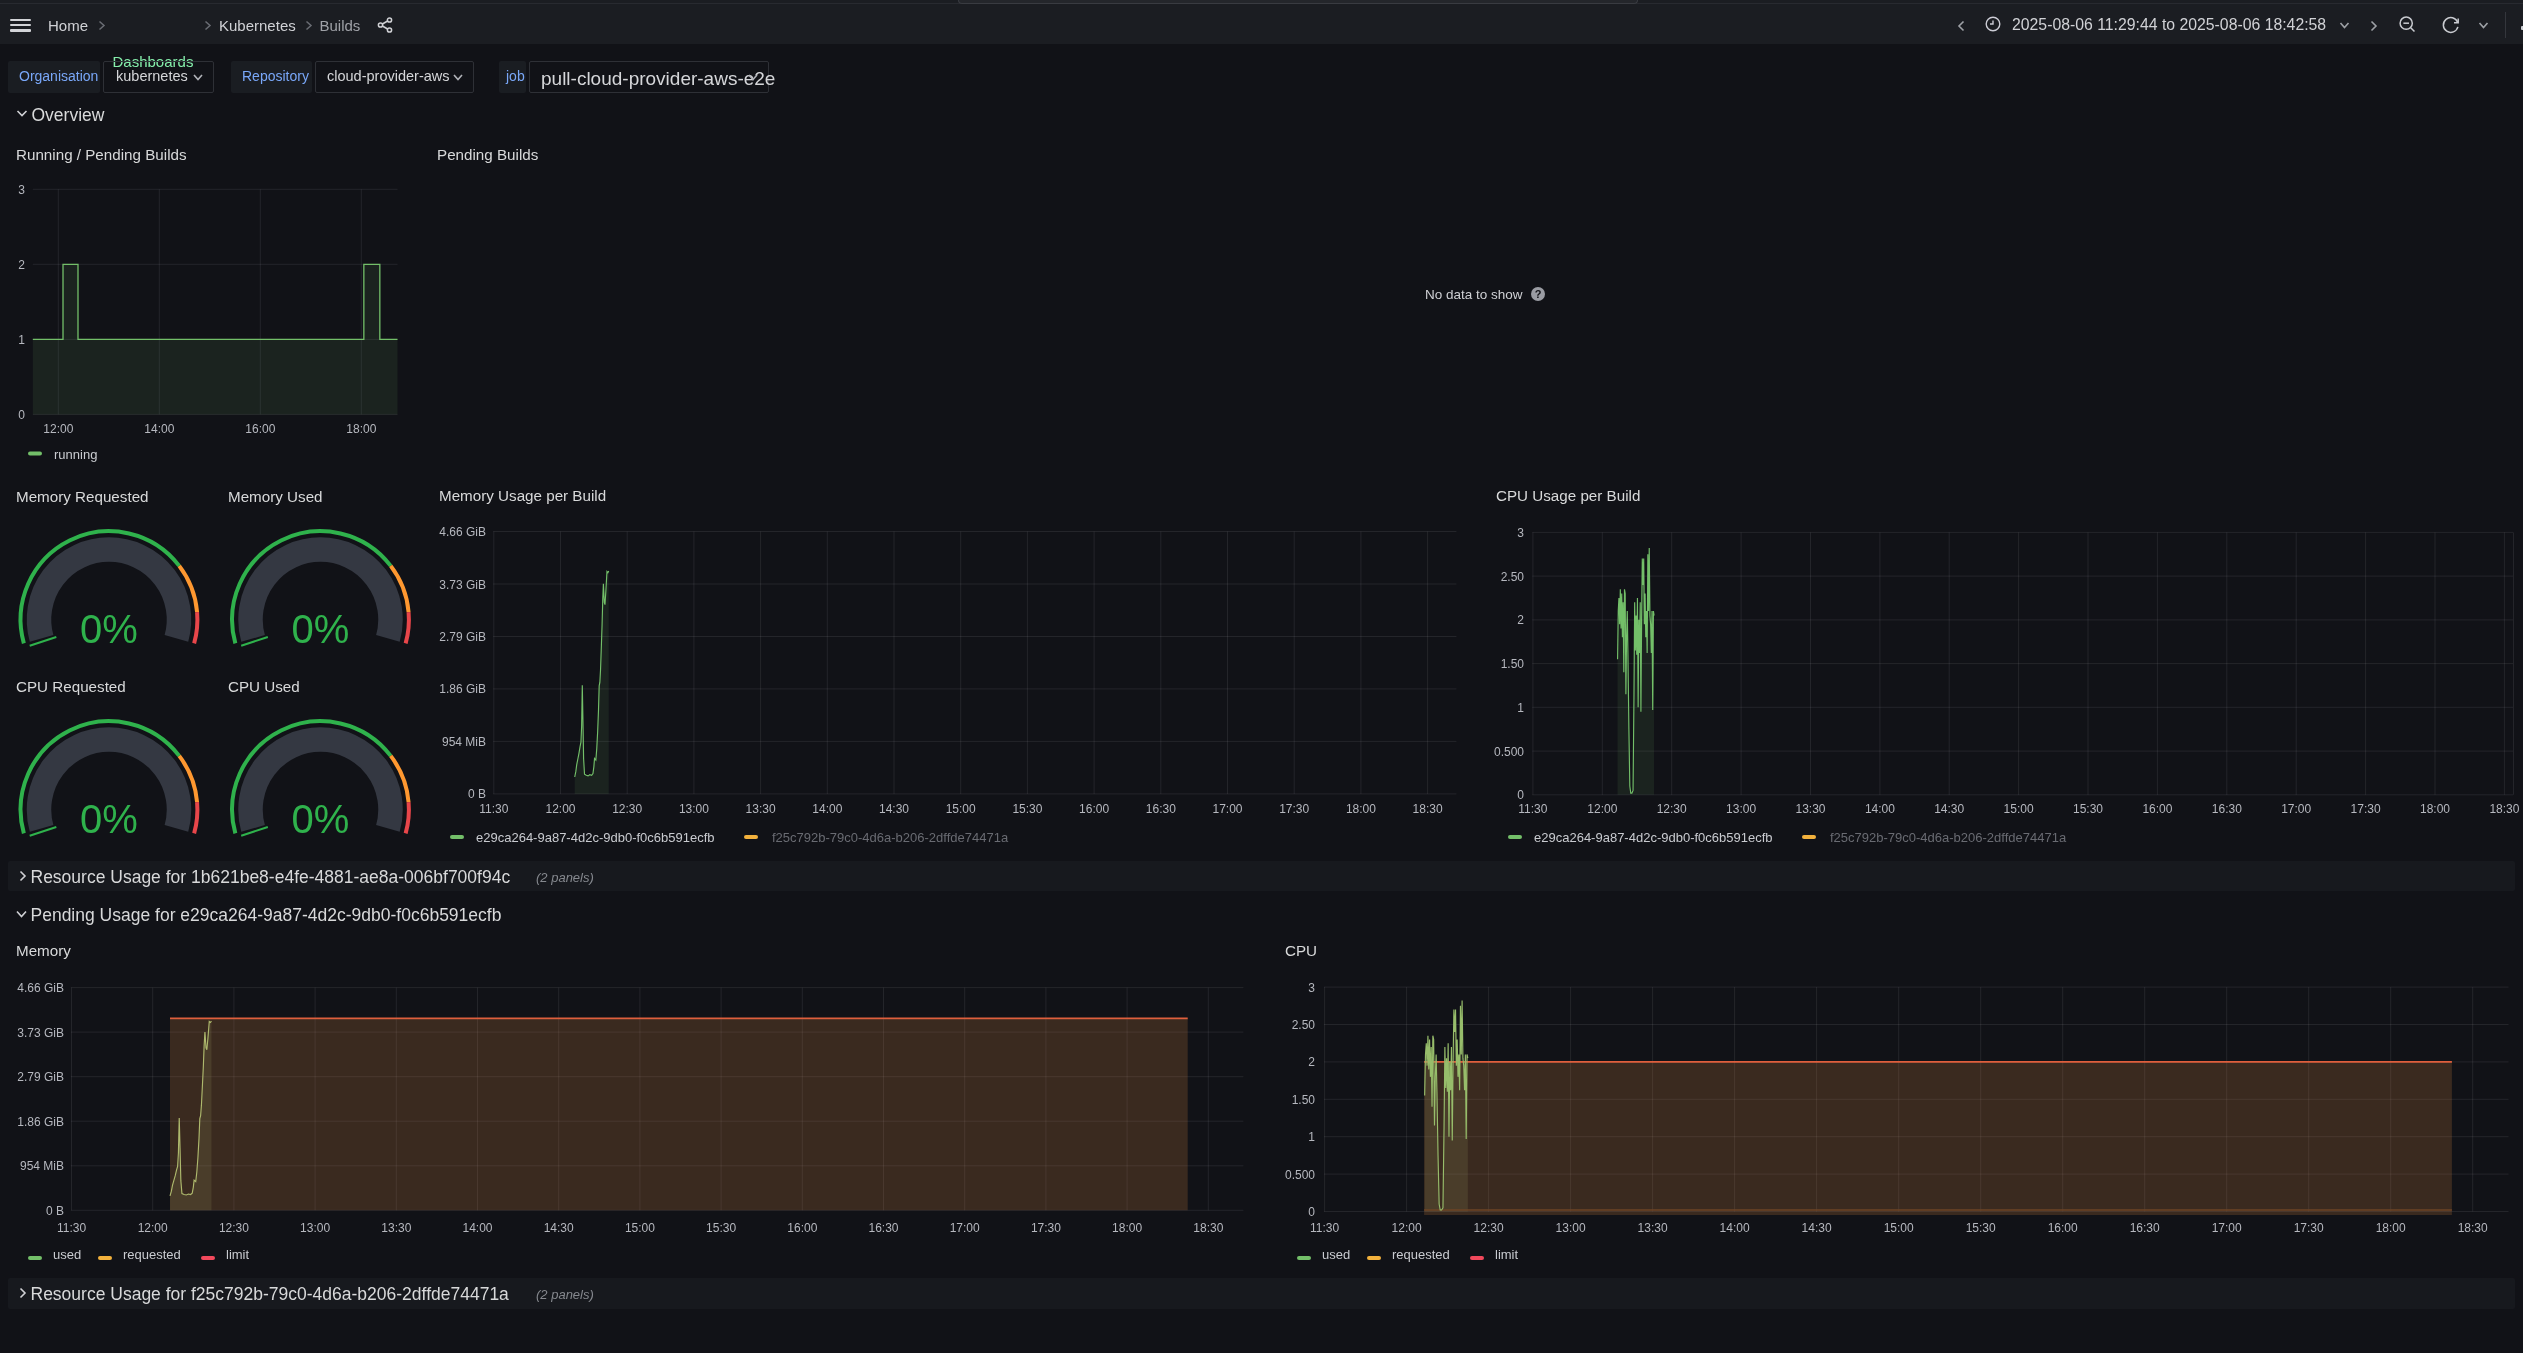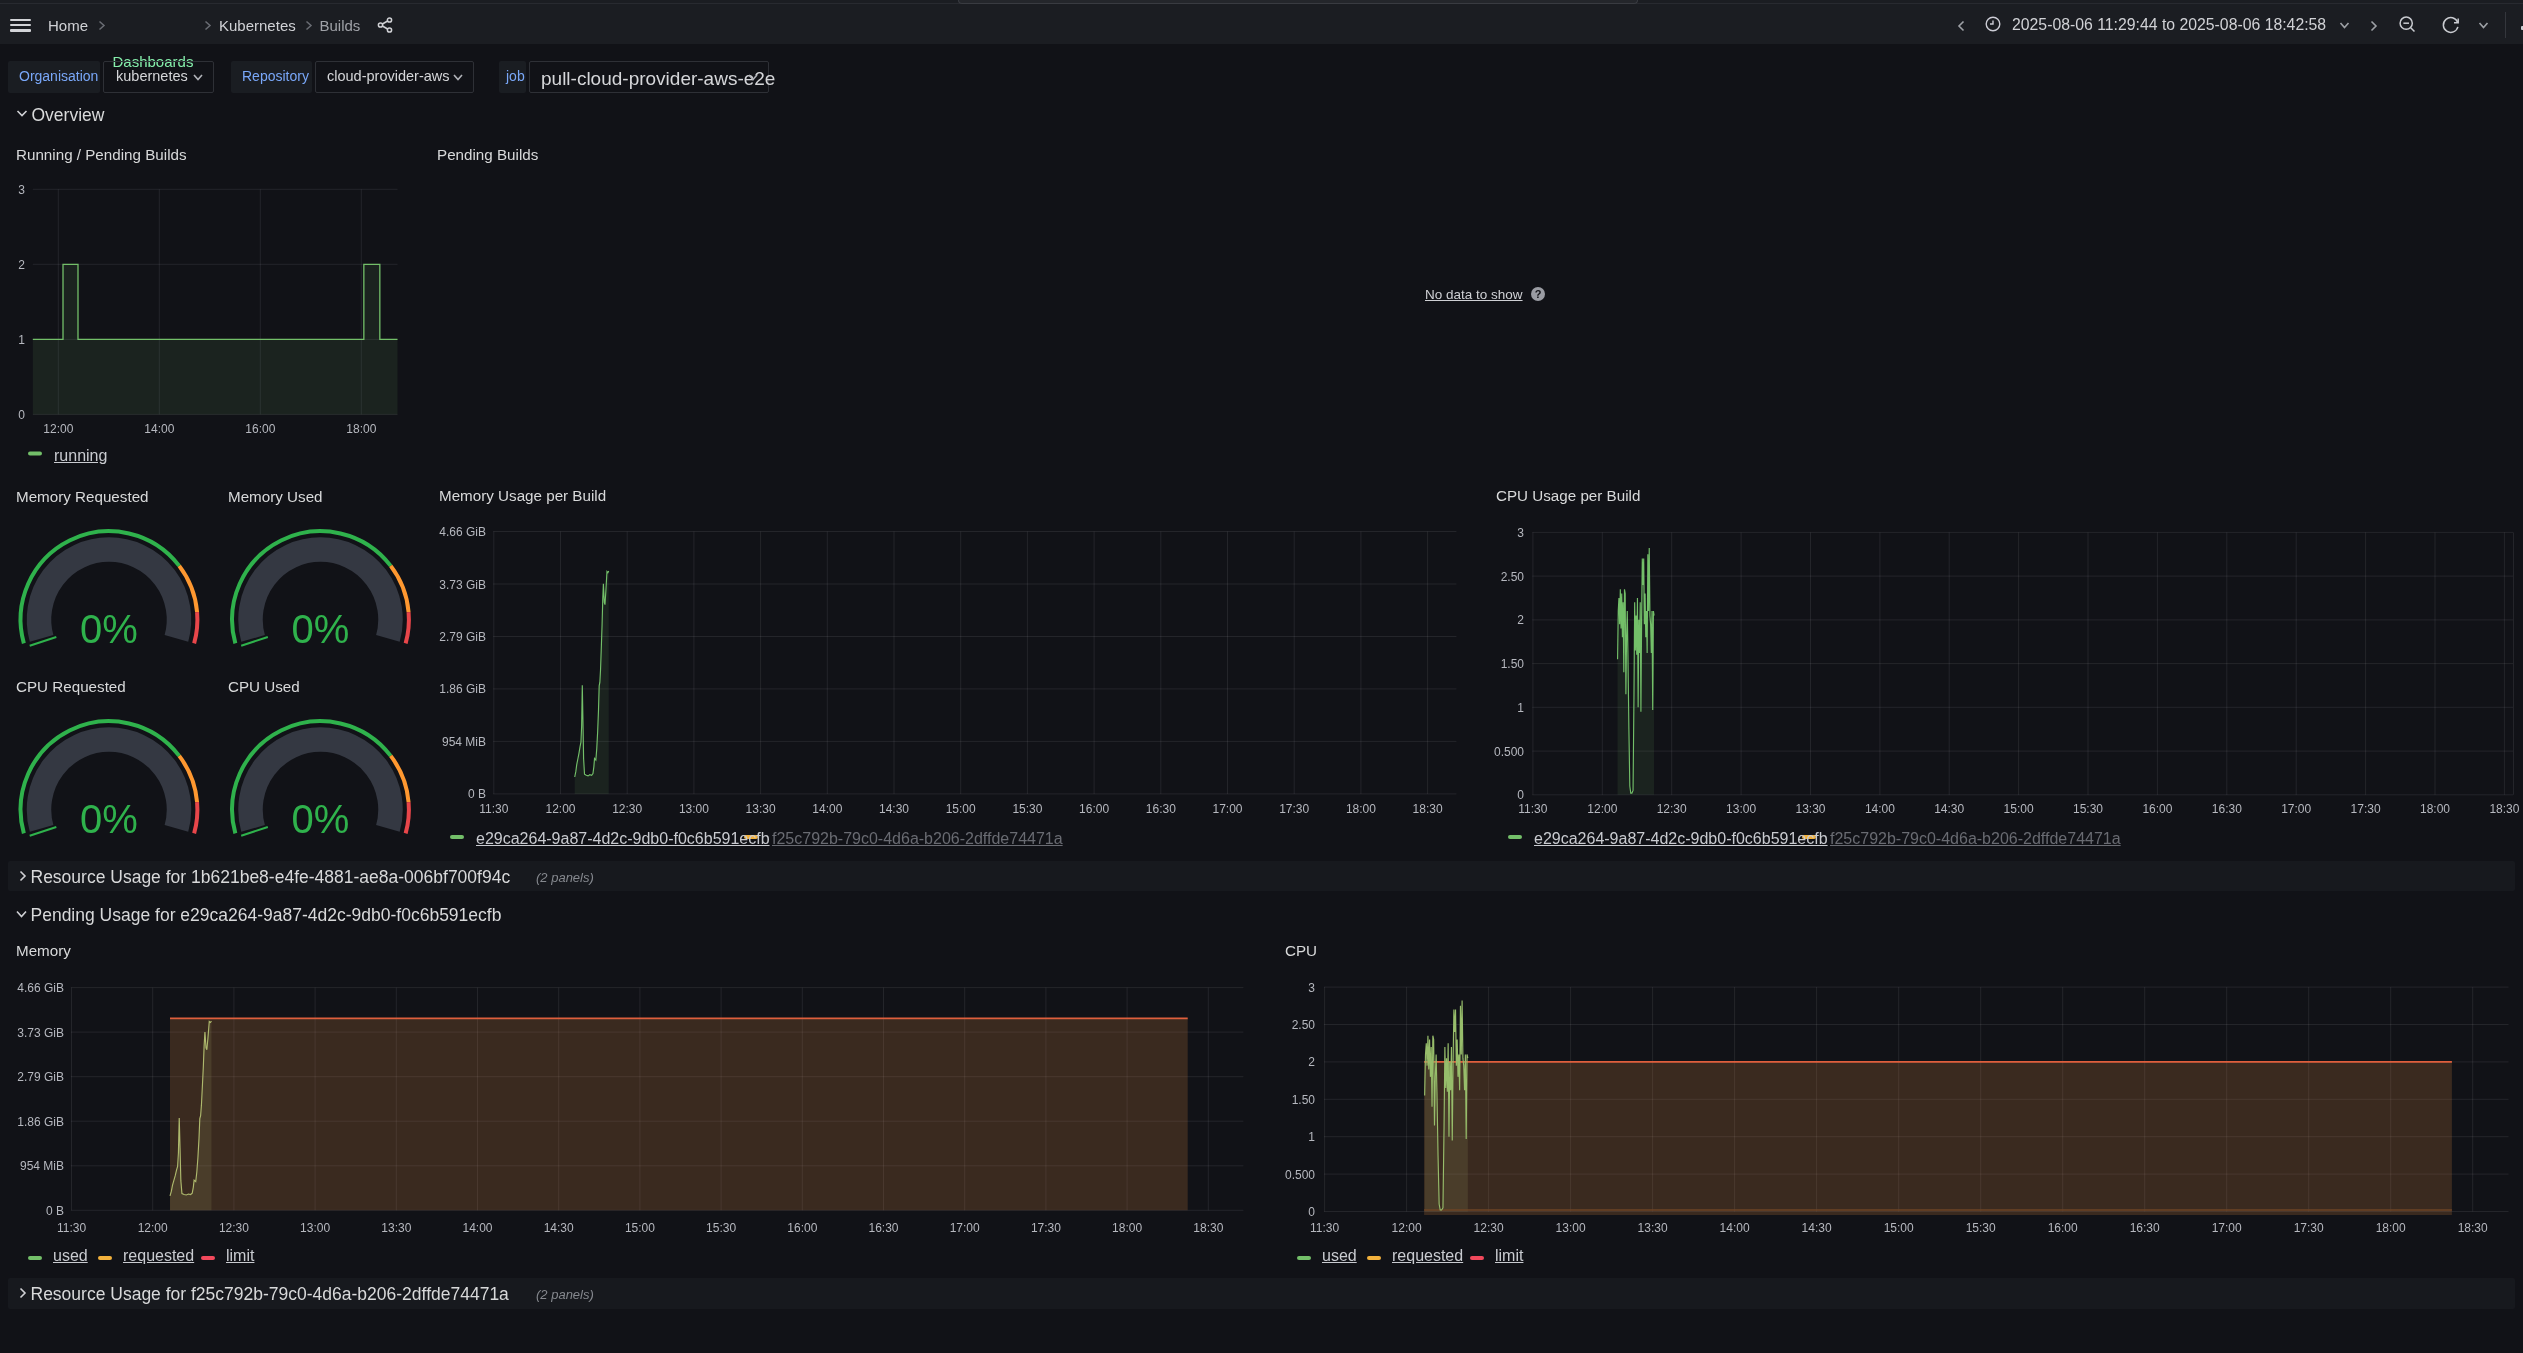--- a/index.html
+++ b/index.html
@@ -1,17 +1,17 @@
 <!DOCTYPE html>
 <html><head><meta charset="utf-8"><style>
 * { margin:0; padding:0; box-sizing:border-box; }
 html,body { width:2523px; height:1353px; background:#111217; overflow:hidden;
   font-family:"Liberation Sans", sans-serif; -webkit-font-smoothing:antialiased; }
 .ptitle { position:absolute; font-size:15.2px; font-weight:500; color:#d8d9da; letter-spacing:0; }
-.leg { position:absolute; font-size:16px; color:#c9cbd0;text-decoration:underline; }
+.leg { position:absolute; font-size:13px; color:#c9cbd0; }
 .ax { font-size:12px; fill:#b6b8bf; font-family:"Liberation Sans",sans-serif; }
 svg.main { position:absolute; left:0; top:0; }
 </style></head>
 <body>
 <div style="position:absolute;left:0;top:0;width:2523px;height:44px;background:#1b1d22;"></div>
 <div style="position:absolute;left:0;top:3px;width:2523px;height:1px;background:#282a30;"></div>
 <div style="position:absolute;left:958px;top:0;width:680px;height:4px;background:#24262b;border-left:1px solid #393b41;border-right:1px solid #393b41;border-bottom:1px solid #393b41;border-radius:0 0 4px 4px;box-sizing:border-box;"></div>
 <div style="position:absolute;left:9.5px;top:18.6px;width:21px;height:2.4px;background:#d3d4d8;border-radius:1px;"></div>
 <div style="position:absolute;left:9.5px;top:23.900000000000002px;width:21px;height:2.4px;background:#d3d4d8;border-radius:1px;"></div>
 <div style="position:absolute;left:9.5px;top:29.200000000000003px;width:21px;height:2.4px;background:#d3d4d8;border-radius:1px;"></div>
@@ -324,21 +324,21 @@
 <line x1="1424.1" y1="1061.9" x2="2451.9" y2="1061.9" stroke="#df5f3d" stroke-width="1.8"></line>
 <line x1="1424.1" y1="1210" x2="2451.9" y2="1210" stroke="#6e4526" stroke-width="1.3"></line>
 <polyline points="1424.65,1095.56 1425.47,1054.42 1426.29,1043.20 1427.11,1065.64 1427.93,1035.72 1428.75,1069.38 1429.57,1039.46 1430.39,1076.86 1431.21,1046.94 1432.03,1106.78 1432.85,1035.72 1433.67,1039.46 1434.49,1125.48 1435.31,1076.86 1436.13,1054.42 1436.95,1091.82 1438.04,1155.40 1439.14,1204.02 1440.23,1210.00 1441.60,1210.00 1442.96,1207.76 1444.06,1125.48 1444.88,1046.94 1445.70,1088.08 1446.52,1058.16 1447.34,1091.82 1448.16,1043.20 1448.98,1136.70 1449.80,1061.90 1450.62,1090.32 1451.44,1046.94 1452.26,1140.44 1453.08,1061.90 1453.90,1009.54 1454.72,1031.98 1455.54,1009.54 1456.36,1065.64 1457.18,1039.46 1458.00,1076.86 1458.82,1054.42 1459.64,1090.32 1460.46,1005.80 1461.28,1054.42 1462.10,1000.56 1462.92,1058.16 1463.74,1065.64 1464.56,1090.32 1465.38,1054.42 1466.20,1138.94 1467.02,1054.42 1467.84,1058.16" fill="none" stroke="#97bd6b" stroke-width="1.15"></polyline>
 <rect x="1297" y="1256" width="14" height="4" rx="2" fill="#73bf69"></rect>
 <rect x="1367" y="1256" width="14" height="4" rx="2" fill="#f2b13c"></rect>
 <rect x="1470" y="1256" width="14" height="4" rx="2" fill="#f2495c"></rect>
 </svg>
 <div class="ptitle" style="left:16px;top:146px;">Running / Pending Builds</div>
 <div class="leg" style="left:54px;top:447px;">running</div>
 <div class="ptitle" style="left:437px;top:146px;">Pending Builds</div>
-<div style="position:absolute;left:1425px;top:287px;font-size:13.5px;color:#cfd0d4;text-decoration:underline;">No data to show</div>
+<div style="position:absolute;left:1425px;top:287px;font-size:13.5px;color:#cfd0d4;">No data to show</div>
 <div class="ptitle" style="left:16px;top:488px;">Memory Requested</div>
 <div class="ptitle" style="left:228px;top:488px;">Memory Used</div>
 <div class="ptitle" style="left:16px;top:678px;">CPU Requested</div>
 <div class="ptitle" style="left:228px;top:678px;">CPU Used</div>
 <div class="ptitle" style="left:439px;top:487px;">Memory Usage per Build</div>
 <div class="leg" style="left:476px;top:830px;">e29ca264-9a87-4d2c-9db0-f0c6b591ecfb</div>
 <div class="leg" style="left:772px;top:830px;color:#696b72;">f25c792b-79c0-4d6a-b206-2dffde74471a</div>
 <div class="ptitle" style="left:1496px;top:487px;text-align:right;">CPU Usage per Build</div>
 <div class="leg" style="left:1534px;top:830px;">e29ca264-9a87-4d2c-9db0-f0c6b591ecfb</div>
 <div class="leg" style="left:1830px;top:830px;color:#696b72;">f25c792b-79c0-4d6a-b206-2dffde74471a</div>

